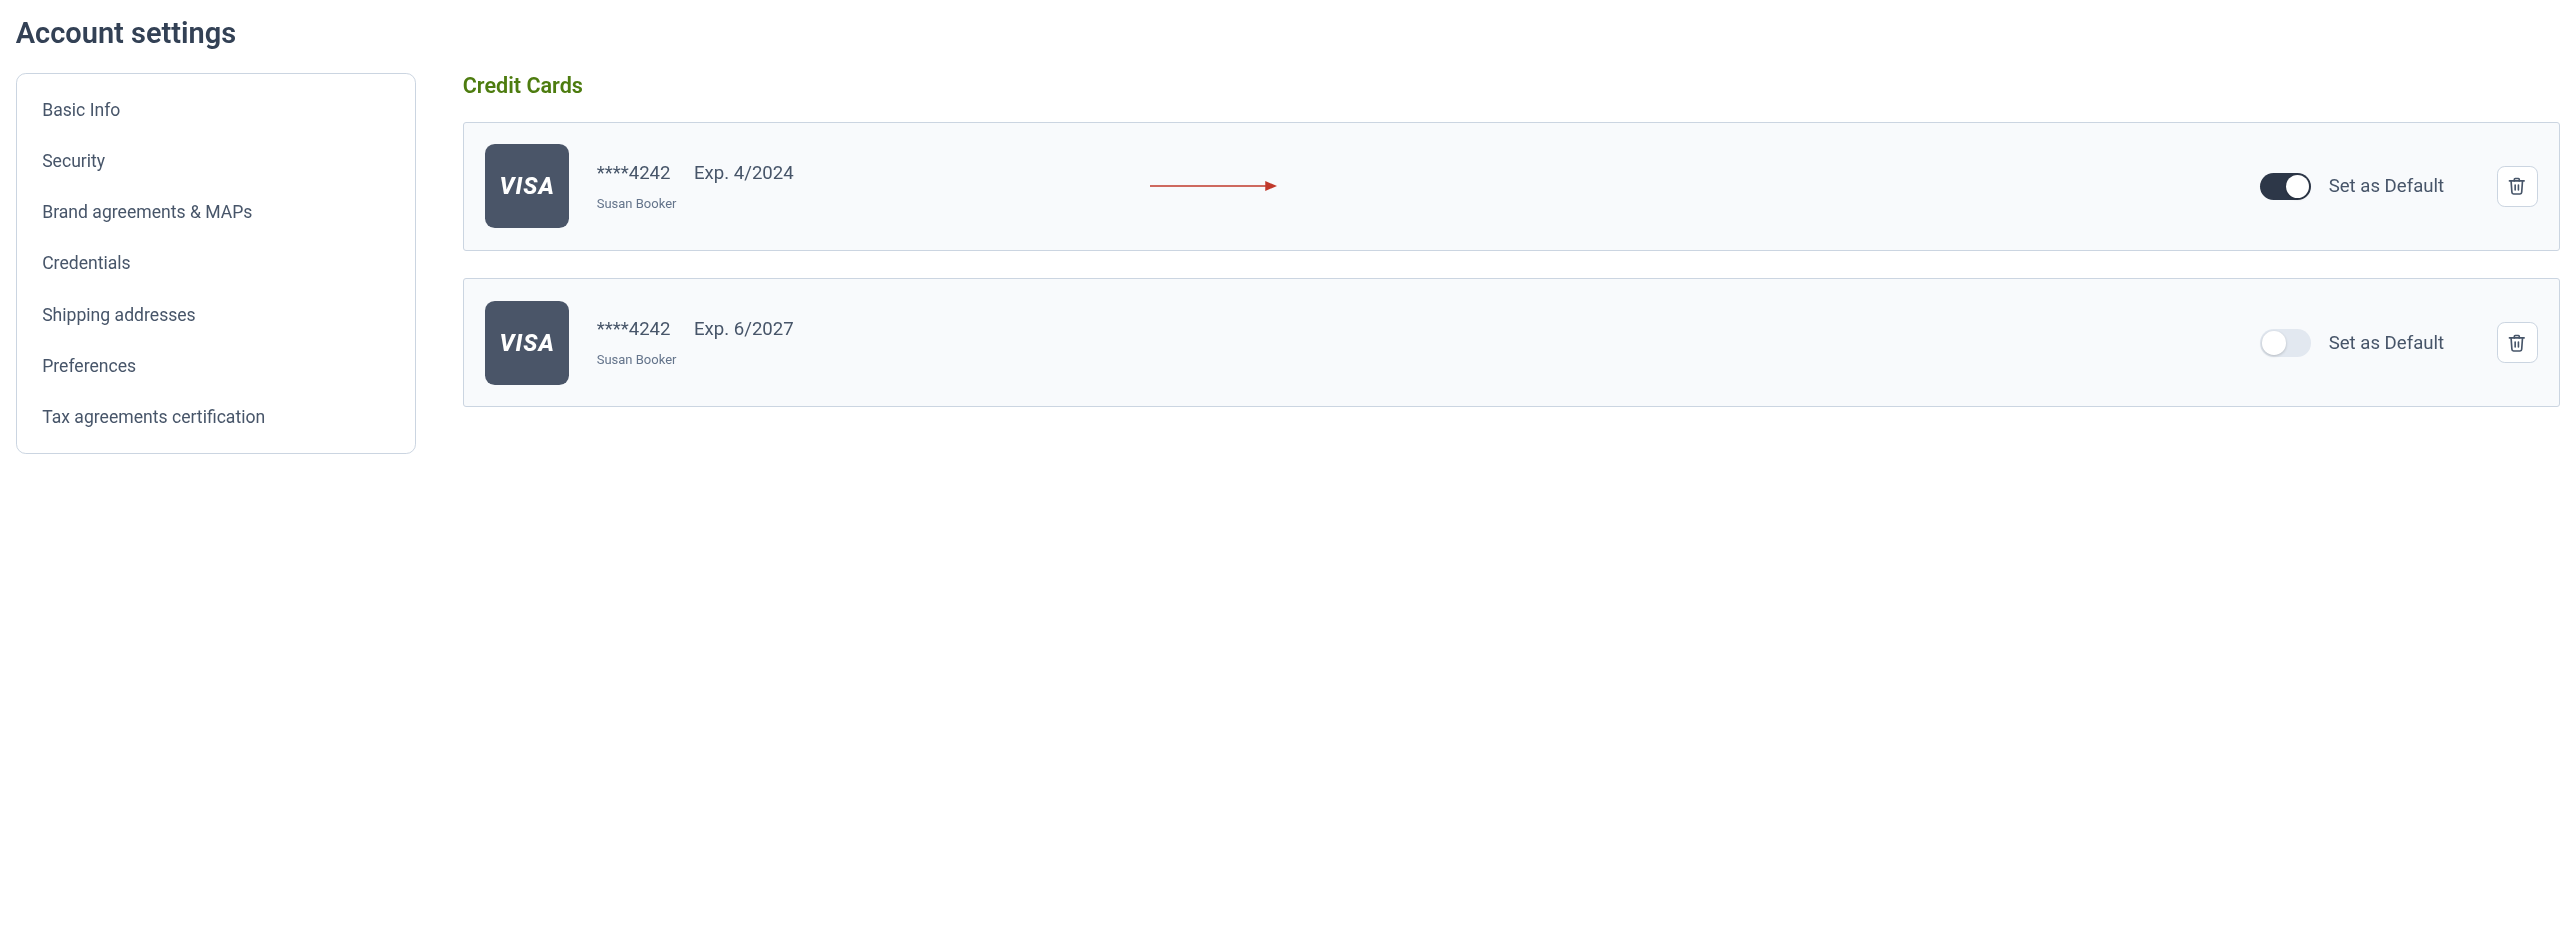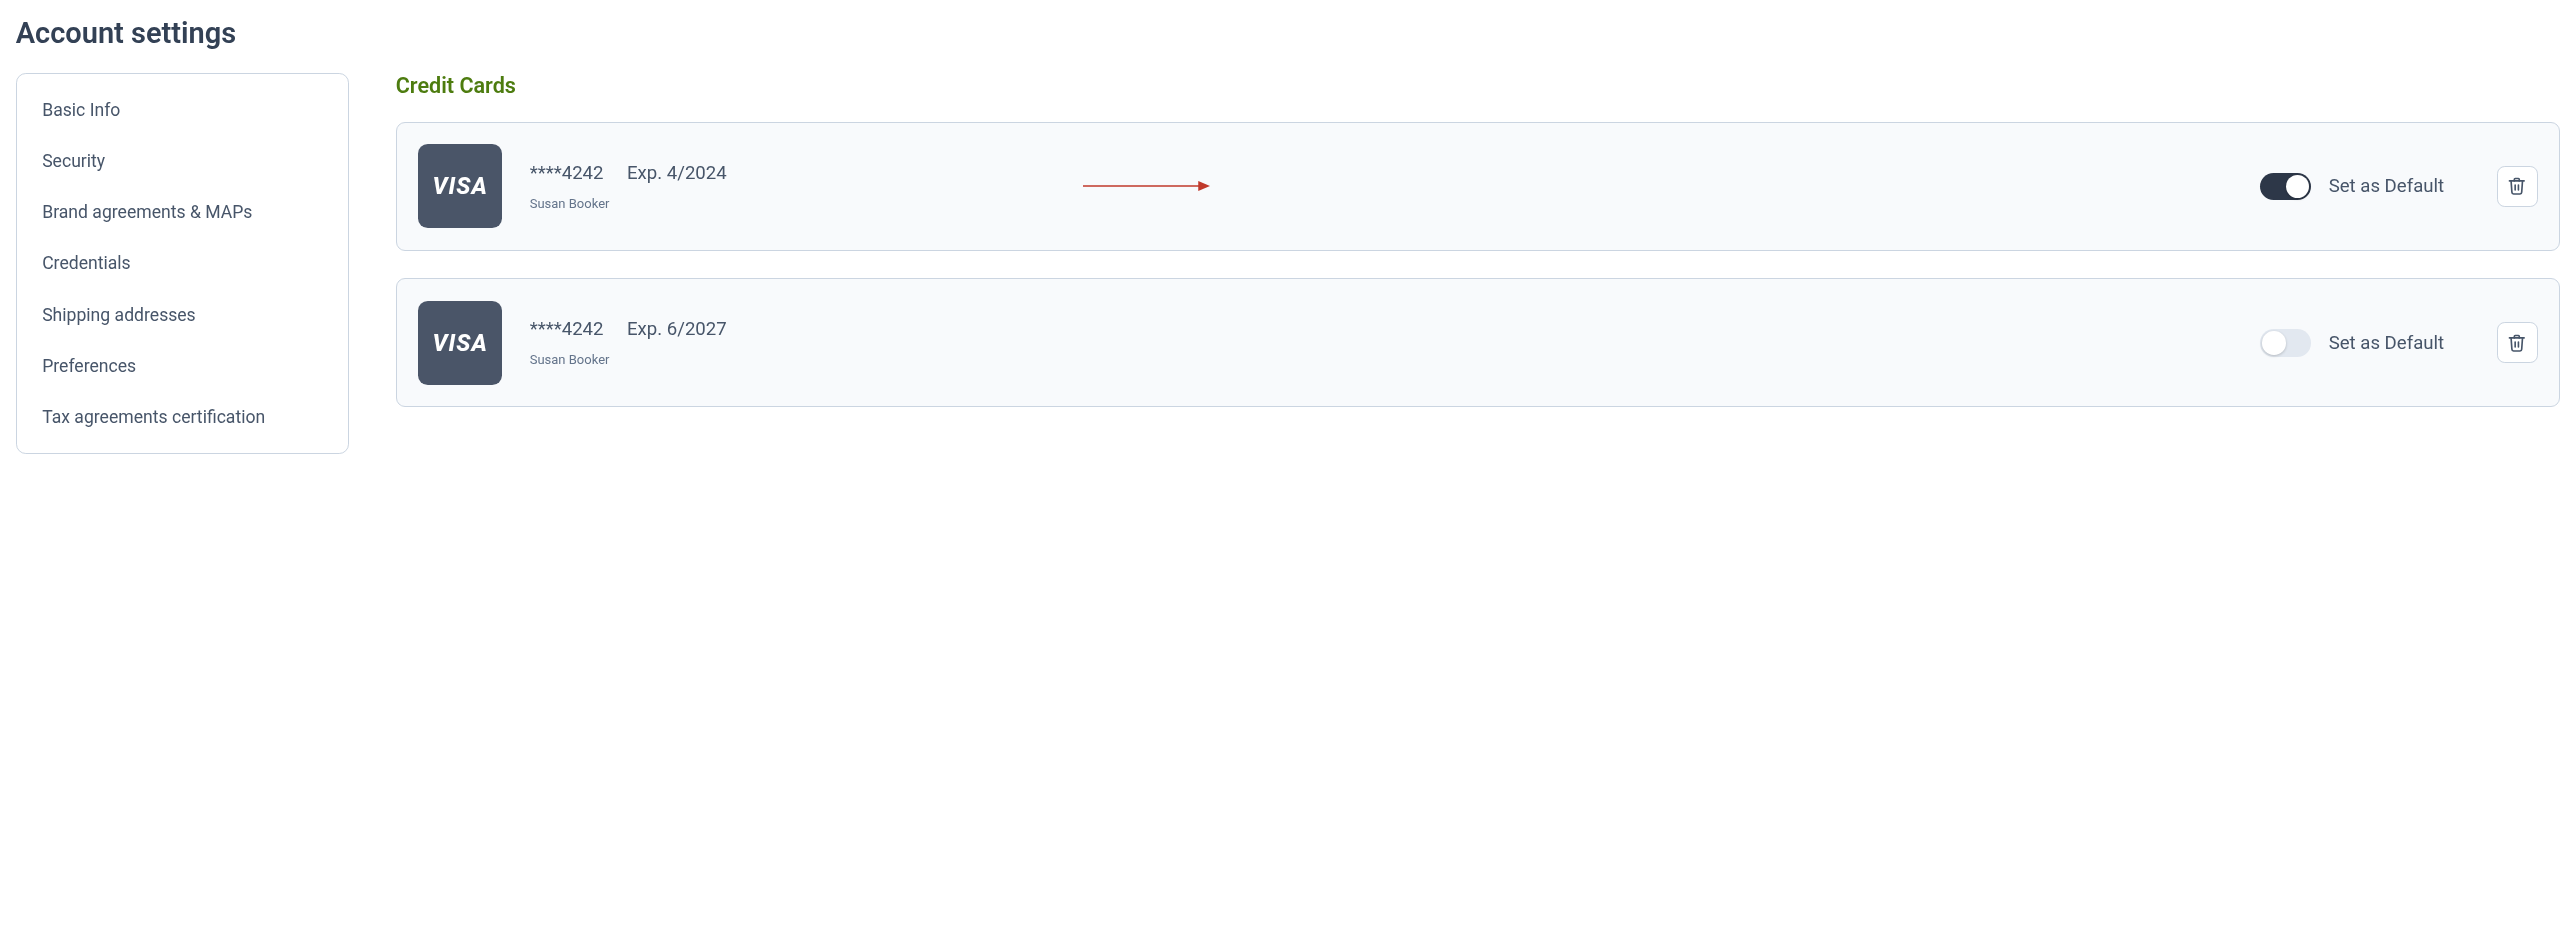--- a/index.html
+++ b/index.html
@@ -18,21 +18,21 @@
       font-weight: 600;
       color: #334155;
       margin-bottom: 23.5px;
     }
     .container {
       display: flex;
       gap: 47px;
       align-items: flex-start;
     }
     .sidebar {
-      width: 333px;
+      width: 400px;
       border: 1px solid #cbd5e1;
       border-radius: 9.8px;
       padding: 11.8px;
     }
     .sidebar-item {
       padding: 13.7px 13.7px;
       font-size: 17.6px;
       color: #475569;
       cursor: pointer;
       border-radius: 7.8px;
@@ -49,21 +49,21 @@
     }
     .section-title {
       font-size: 21.6px;
       font-weight: 600;
       color: #4d7c0f;
       margin-bottom: 23.5px;
     }
     .card {
       background: #f8fafc;
       border: 1px solid #cbd5e1;
-      border-radius: 9px;
+      border-radius: 3px;
       padding: 21.6px;
       margin-bottom: 27.4px;
       display: flex;
       align-items: center;
       position: relative;
     }
     .card-brand {
       width: 84px;
       height: 84px;
       background: #4a5568;

